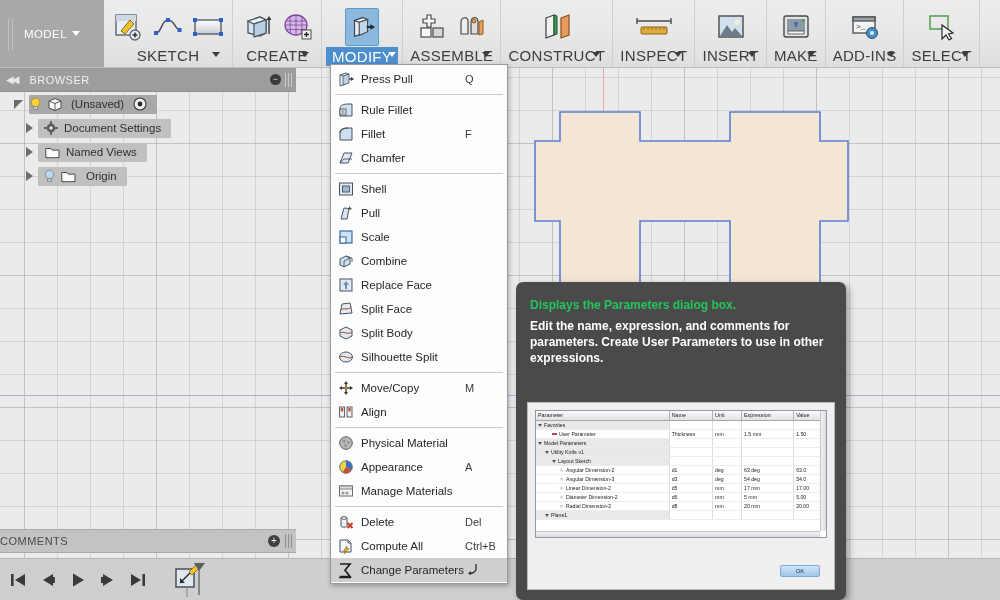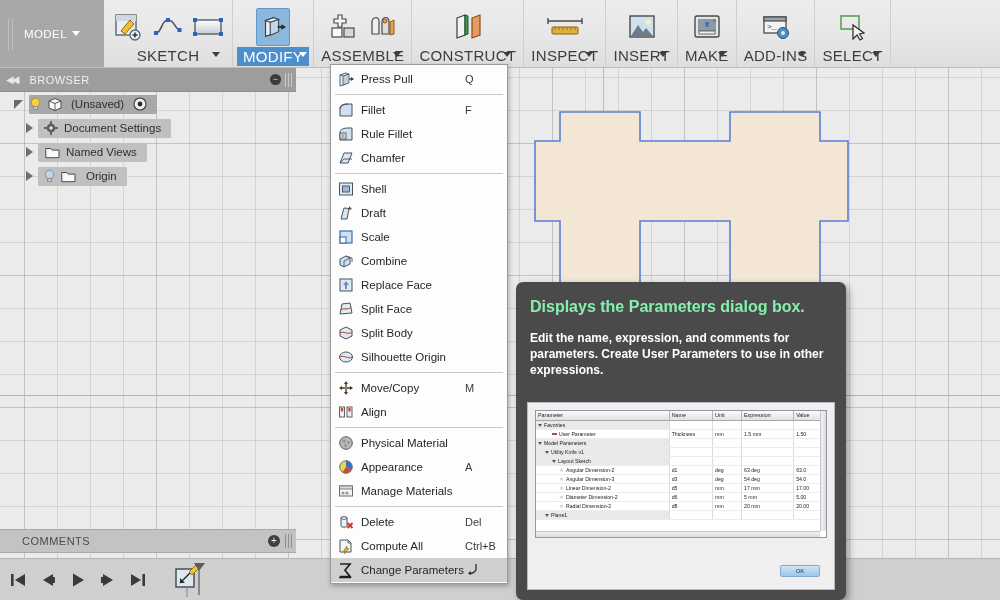--- a/index.html
+++ b/index.html
@@ -107,21 +107,21 @@
   .gear { width:14px;height:14px;margin-right:6px;}
   .cube { width:16px;height:15px;margin-right:8px;}
   .target { width:14px;height:14px;margin-left:9px;}
 
   
   #comments-bar {
     position:absolute; left:0; top:529px; width:296px; height:24px;
     background:#c3c3c3; border-top:1px solid #a9a9a9; border-bottom:1px solid #a9a9a9;
     display:flex; align-items:center;
   }
-  #comments-bar .title{ font-size:11px; color:#4a4a4a; margin-left:22px; letter-spacing:.5px;}
+  #comments-bar .title{ font-size:11px; color:#4a4a4a; letter-spacing:.5px;}
   #comments-bar .plus{ margin-left:auto;margin-right:5px;width:12px;height:12px;border-radius:50%;
     background:#3f3f3f;color:#eee;font-size:10px;line-height:11px;text-align:center;}
   #comments-bar .hgrip{width:8px;height:14px;margin-right:3px;
     background:repeating-linear-gradient(to right,#8f8f8f 0 1px, transparent 1px 3px);}
 
   
   #timeline {
     position:absolute; left:0; bottom:0; width:1000px; height:42px;
     background:#cfcfcf; border-top:1px solid #b5b5b5;
     display:flex; align-items:center; padding-left:8px; gap:10px;
@@ -146,21 +146,21 @@
   .mi-sep { height:1px; background:#c8c8c8; margin:3px 4px; }
 
   
   #tooltip {
     position:absolute; left:516px; top:282px; width:330px; height:318px;
     background:#4a4a4a; border-radius:7px;
     box-shadow: 3px 3px 7px rgba(0,0,0,.35);
     z-index: 60; overflow:hidden;
   }
   #tooltip .tt-body { padding:16px 18px 10px 14px; }
-  #tooltip .tt-title { color:#86efac; font-size:16px; font-weight:bold; margin-bottom:14px; }
+  #tooltip .tt-title { color:#22c55e; font-size:12px; font-weight:bold; margin-bottom:6px; }
   #tooltip .tt-desc { color:#fff; font-size:12px; font-weight:bold; line-height:16px; }
   #tt-image {
     position:absolute; left:11px; top:120px; width:308px; height:188px;
     background:#efefef; border:1px solid #b9b9b9;
   }
 
   
   #pt-wrap { position:absolute; left:7px; top:7px; width:292px; height:128px;
              background:#fff; border:1px solid #8e9aa8; }
   #pt { width:100%; border-collapse:collapse; font-size:5.2px; color:#1c1c1c;
@@ -264,20 +264,44 @@
             <rect x="27" y="4" width="4" height="4" fill="#2c62c4"></rect>
             <rect x="1" y="18" width="4" height="4" fill="#2c62c4"></rect>
             <rect x="27" y="18" width="4" height="4" fill="#2c62c4"></rect>
           </svg>
         </div>
       </div>
       <div class="tb-label">SKETCH</div>
       <span class="caret" style="position:absolute;bottom:10px;right:12px;color:#3d3d3d"></span>
     </div>
 
+    <div class="tb-group">
+      <div class="tb-icons">
+        <div class="tb-btn">
+          <svg width="30" height="30" viewBox="0 0 30 30">
+            <path d="M6 9 L18 5 L24 8 L24 21 L18 24 L6 21 Z" fill="#d4e4f2" stroke="#4a5560" stroke-width="1.3"></path>
+            <path d="M6 9 L18 5 L24 8 L12 12 Z" fill="#eef5fb" stroke="#4a5560" stroke-width="1.2"></path>
+            <path d="M12 12 L24 8 L24 21 L12 25 Z" fill="#b8cfe4" stroke="#4a5560" stroke-width="1.2"></path>
+            <path d="M27 22 L27 7" stroke="#333" stroke-width="1.4"></path>
+            <path d="M27 4 l-2.5 4 h5 Z" fill="#333"></path>
+          </svg>
+        </div>
+        <div class="tb-btn">
+          <svg width="30" height="30" viewBox="0 0 30 30">
+            <ellipse cx="14" cy="13" rx="11" ry="10" fill="#d9b6e8" stroke="#7b4d94" stroke-width="1.3"></ellipse>
+            <path d="M4 9 h21 M3.5 13 h22 M4.5 17.5 h20" stroke="#7b4d94" stroke-width=".8" fill="none"></path>
+            <path d="M8 4 C 8 14, 8 18, 9 22 M14 3 v20 M20 4 C 20 14, 20 18, 19 22" stroke="#7b4d94" stroke-width=".8" fill="none"></path>
+            <rect x="20" y="18" width="9" height="9" fill="#f0f0f0" stroke="#4a4a4a" stroke-width="1"></rect>
+            <path d="M24.5 20 v5 M22 22.5 h5" stroke="#222" stroke-width="1.3"></path>
+          </svg>
+        </div>
+      </div>
+      <div class="tb-label">CREATE</div>
+      <span class="caret" style="position:absolute;bottom:10px;right:12px;color:#3d3d3d"></span>
+    </div>
 
     <div class="tb-group active" style="padding-left:4px;padding-right:4px">
       <div class="tb-icons">
         <div class="tb-btn sel">
           <svg width="28" height="28" viewBox="0 0 30 30">
             <path d="M7 8 L16 5 L16 22 L7 25 Z" fill="#eaf1f8" stroke="#3c4752" stroke-width="1.3"></path>
             <path d="M7 8 L16 5 L21 7 L12 10 Z" fill="#ffffff" stroke="#3c4752" stroke-width="1.2"></path>
             <path d="M12 10 L21 7 L21 20 L12 24 Z" fill="#c3d6e8" stroke="#3c4752" stroke-width="1.2"></path>
             <path d="M20 15 h6" stroke="#2a2a2a" stroke-width="2"></path>
             <path d="M29 15 l-5 -3 v6 Z" fill="#2a2a2a"></path>
@@ -547,42 +571,42 @@
       </span>
       <span class="mi-lbl">Press Pull</span>
       <span class="mi-key">Q</span>
     </div>
     <div class="mi-sep"></div>
 
     <div class="mi">
       <span class="mi-ico">
         <svg width="16" height="16" viewBox="0 0 16 16">
             <path d="M2 14 L2 7 C2 3, 6 2, 10 2 L14 2 L14 14 Z" fill="#cfe0f0" stroke="#49535e" stroke-width="1"></path>
+            <rect x="2" y="7" width="6" height="6" fill="#f2f2f2" stroke="#49535e" stroke-width=".9"></rect>
+            <path d="M3.3 9 h3.3 M3.3 11 h3.3" stroke="#49535e" stroke-width=".8"></path>
+          </svg>
+      </span>
+      <span class="mi-lbl">Rule Fillet</span>
+      <span class="mi-key"></span>
+    </div>
+
+    <div class="mi">
+      <span class="mi-ico">
+        <svg width="16" height="16" viewBox="0 0 16 16">
+            <path d="M2 14 L2 7 C2 3, 6 2, 10 2 L14 2 L14 14 Z" fill="#cfe0f0" stroke="#49535e" stroke-width="1"></path>
             <path d="M2 7 C2 3, 6 2, 10 2" fill="none" stroke="#49535e" stroke-width="1.1"></path>
           </svg>
       </span>
       <span class="mi-lbl">Fillet</span>
       <span class="mi-key">F</span>
     </div>
 
     <div class="mi">
       <span class="mi-ico">
         <svg width="16" height="16" viewBox="0 0 16 16">
-            <path d="M2 14 L2 7 C2 3, 6 2, 10 2 L14 2 L14 14 Z" fill="#cfe0f0" stroke="#49535e" stroke-width="1"></path>
-            <rect x="2" y="7" width="6" height="6" fill="#f2f2f2" stroke="#49535e" stroke-width=".9"></rect>
-            <path d="M3.3 9 h3.3 M3.3 11 h3.3" stroke="#49535e" stroke-width=".8"></path>
-          </svg>
-      </span>
-      <span class="mi-lbl">Rule Fillet</span>
-      <span class="mi-key"></span>
-    </div>
-
-    <div class="mi">
-      <span class="mi-ico">
-        <svg width="16" height="16" viewBox="0 0 16 16">
             <path d="M2 13 L6 3 L14 3 L10 13 Z" fill="#dde8f3" stroke="#49535e" stroke-width="1"></path>
             <path d="M2 13 L6 9 L14 9" fill="none" stroke="#49535e" stroke-width=".9"></path>
           </svg>
       </span>
       <span class="mi-lbl">Chamfer</span>
       <span class="mi-key"></span>
     </div>
     <div class="mi-sep"></div>
 
     <div class="mi">
@@ -596,21 +620,21 @@
       <span class="mi-key"></span>
     </div>
 
     <div class="mi">
       <span class="mi-ico">
         <svg width="16" height="16" viewBox="0 0 16 16">
             <path d="M3 14 L6 3 L11 3.5 L9 14 Z" fill="#d7e4f1" stroke="#49535e" stroke-width="1"></path>
             <path d="M11 1 L14 4 L11 5 Z" fill="#555"></path>
           </svg>
       </span>
-      <span class="mi-lbl">Draft</span>
+      <span class="mi-lbl">Pull</span>
       <span class="mi-key"></span>
     </div>
 
     <div class="mi">
       <span class="mi-ico">
         <svg width="16" height="16" viewBox="0 0 16 16">
             <rect x="2" y="2" width="12" height="12" fill="#cfe0f0" stroke="#2f62a8" stroke-width="1.1"></rect>
             <rect x="2" y="8" width="6" height="6" fill="#fff" stroke="#2f62a8" stroke-width="1"></rect>
           </svg>
       </span>
@@ -663,21 +687,21 @@
       <span class="mi-key"></span>
     </div>
 
     <div class="mi">
       <span class="mi-ico">
         <svg width="16" height="16" viewBox="0 0 16 16">
             <ellipse cx="8" cy="8" rx="6.5" ry="5" fill="#dfe9f4" stroke="#49535e" stroke-width="1"></ellipse>
             <path d="M2 8 C5 5, 11 11, 14 8" fill="none" stroke="#b4583c" stroke-width="1.1"></path>
           </svg>
       </span>
-      <span class="mi-lbl">Silhouette Origin</span>
+      <span class="mi-lbl">Silhouette Split</span>
       <span class="mi-key"></span>
     </div>
     <div class="mi-sep"></div>
 
     <div class="mi">
       <span class="mi-ico">
         <svg width="16" height="16" viewBox="0 0 16 16">
             <path d="M8 1 L10 4 H8.7 V7.3 H12 V6 L15 8 L12 10 V8.7 H8.7 V12 H10 L8 15 L6 12 H7.3 V8.7 H4 V10 L1 8 L4 6 V7.3 H7.3 V4 H6 Z" fill="#3a3a3a"></path>
             <circle cx="8" cy="8" r="1.6" fill="#c4742a"></circle>
           </svg>

